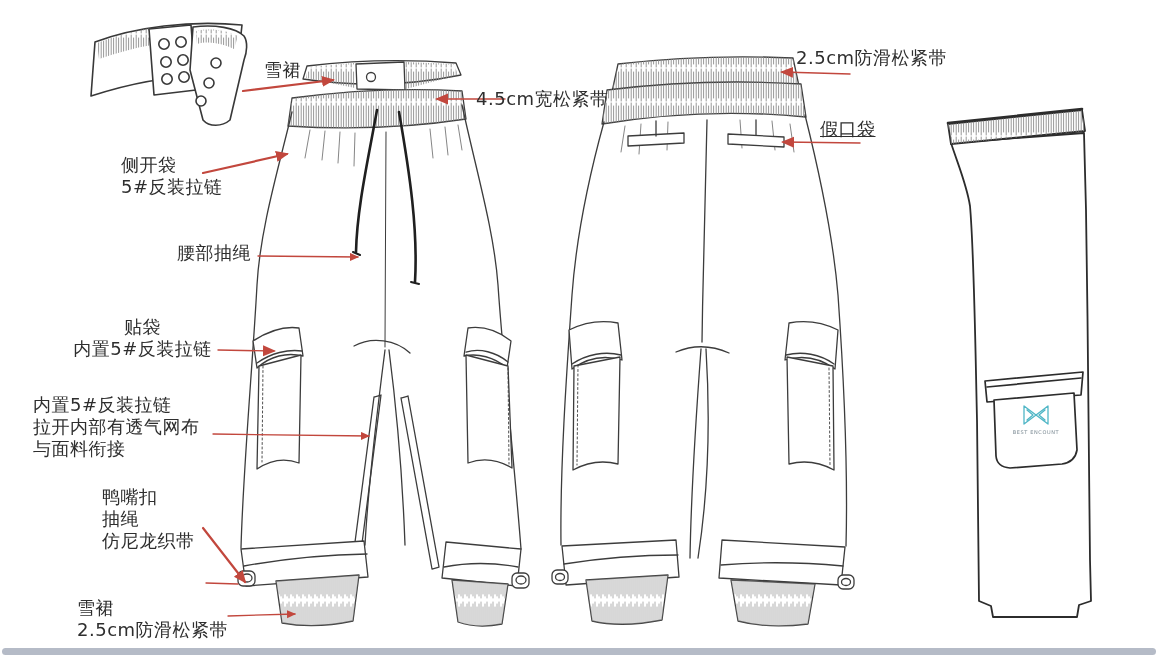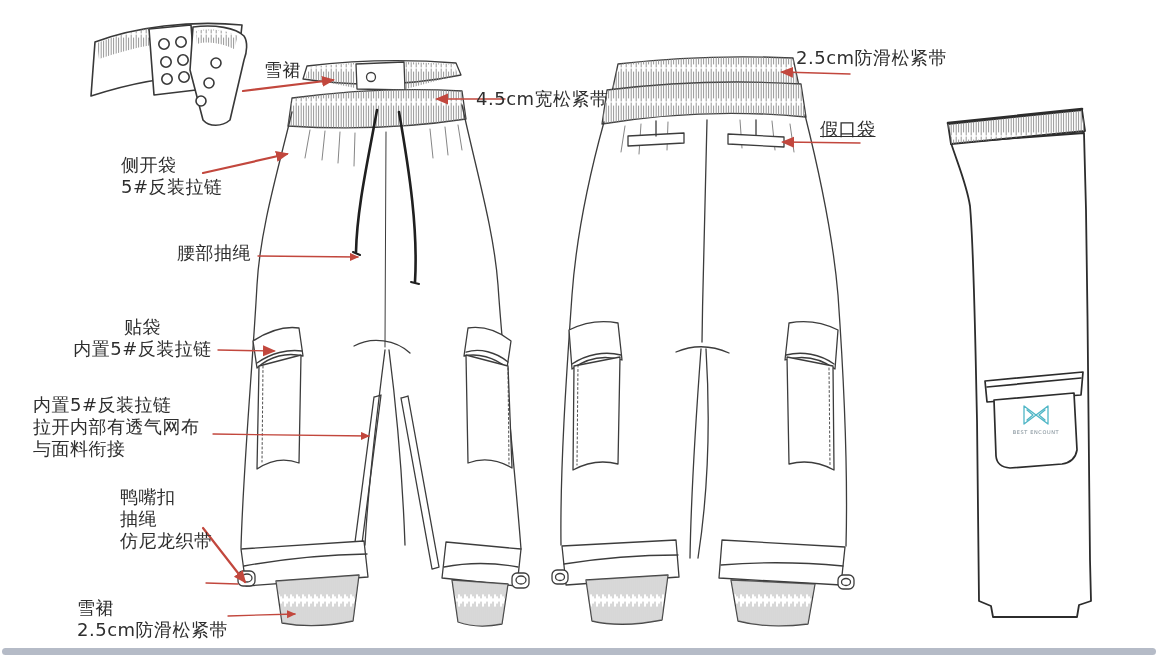--- a/index.html
+++ b/index.html
@@ -204,19 +204,19 @@
 <div class="label" style="left:796px;top:47px;">2.5cm防滑松紧带</div>
 <div class="label" style="left:820px;top:118px;text-decoration:underline;">假口袋</div>
 <div class="label" style="left:121px;top:154px;">侧开袋
 5#反装拉链</div>
 <div class="label" style="left:177px;top:242px;">腰部抽绳</div>
 <div class="label center" style="left:70px;top:316px;width:145px;text-align:center;">贴袋
 内置5#反装拉链</div>
 <div class="label" style="left:33px;top:394px;">内置5#反装拉链
 拉开内部有透气网布
 与面料衔接</div>
-<div class="label" style="left:120px;top:486px;">鸭嘴扣
+<div class="label" style="left:102px;top:486px;">鸭嘴扣
 抽绳
 仿尼龙织带</div>
 <div class="label" style="left:77px;top:597px;">雪裙
 2.5cm防滑松紧带</div>
 
 <div class="scrollbar"></div>
 
 </body></html>

